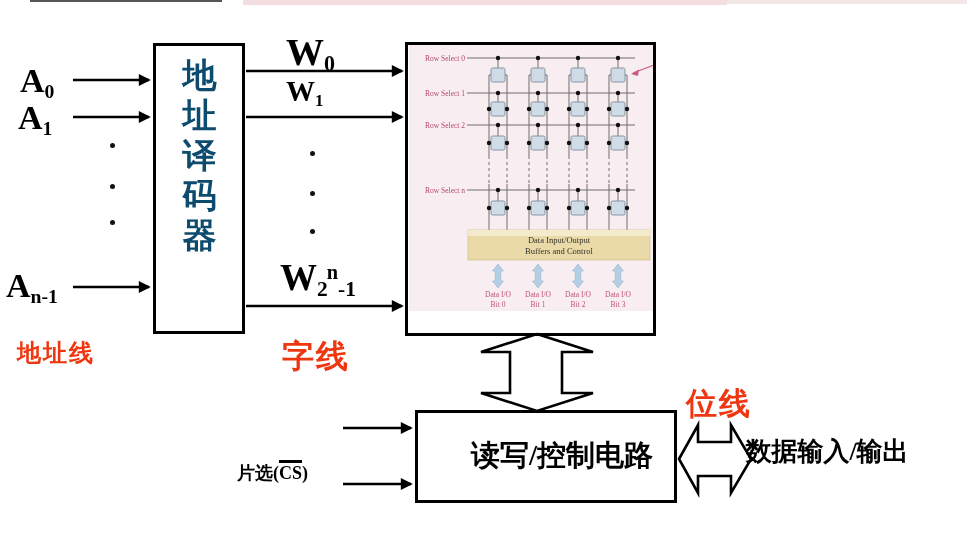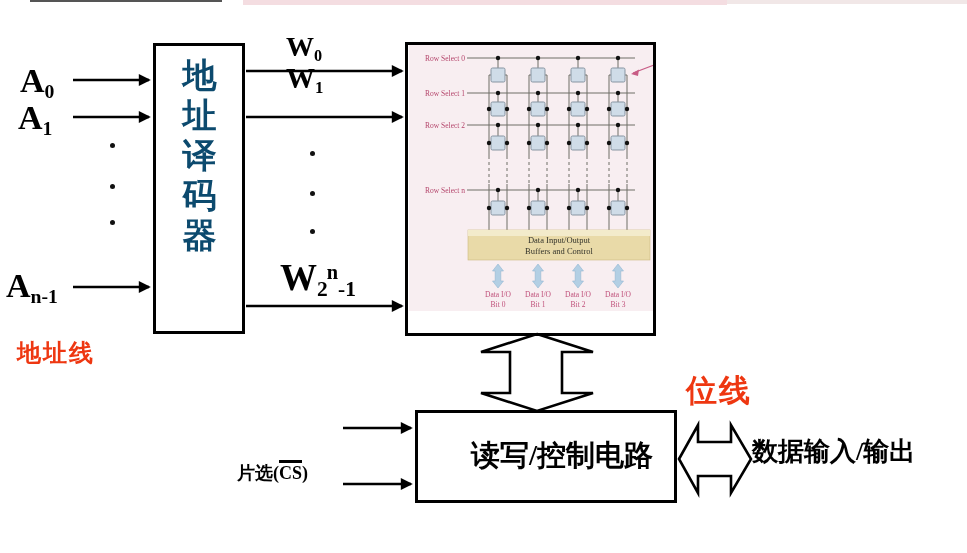--- a/index.html
+++ b/index.html
@@ -150,34 +150,35 @@
 
   <div class="dot" style="left:110px;top:143px;"></div>
   <div class="dot" style="left:110px;top:184px;"></div>
   <div class="dot" style="left:110px;top:220px;"></div>
   <div class="dot" style="left:310px;top:151px;"></div>
   <div class="dot" style="left:310px;top:191px;"></div>
   <div class="dot" style="left:310px;top:229px;"></div>
 
   <div id="decoder-label">地址译码器</div>
 
-  <div class="lbl" style="left:286px;top:31px;font-size:28px;">
+  <div class="lbl" style="left:286px;top:31px;font-size:38px;">
     <span>W</span><sub>0</sub>
   </div>
-  <div class="lbl" style="left:286px;top:62px;font-size:29px;text-align:right;">
+  <div class="lbl" style="left:286px;top:75px;font-size:29px;text-align:right;">
     <span>W</span><sub>1</sub>
   </div>
   <div class="lbl" style="left:280px;top:257px;font-size:37px;">
     <span>W</span><sub>2</sub><sup>n</sup><sub>-1</sub>
   </div>
 
   <div class="lbl red" style="left:17px;top:340px;font-size:24px;">地址线</div>
-  <div class="lbl red" style="left:686px;top:373px;font-size:31px;">位线</div>
+  <div class="lbl red" style="left:282px;top:338px;font-size:32px;">字线</div>
+  <div class="lbl red" style="left:686px;top:386px;font-size:31px;">位线</div>
 
   <div class="lbl" style="left:92px;top:460px;width:216px;text-align:right;font-size:18px;">
     <span>片选(</span><span class="ovl">CS</span><span>)</span>
   </div>
 
   <div class="lbl" id="ctrl-label">读写/控制电路</div>
 
-  <div class="lbl" style="left:752px;top:437px;width:204px;font-size:26px;">数据输入/输出</div>
+  <div class="lbl" style="left:725px;top:437px;width:204px;text-align:center;font-size:26px;">数据输入/输出</div>
 
 </div>
 
 </body></html>

